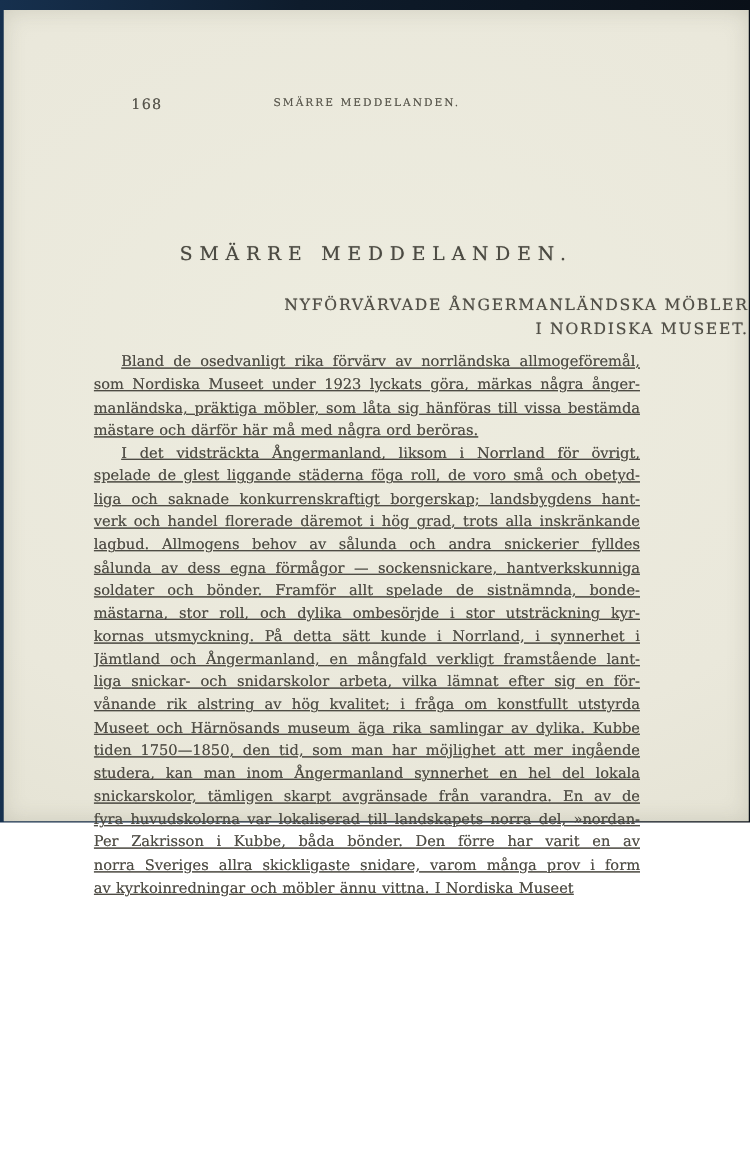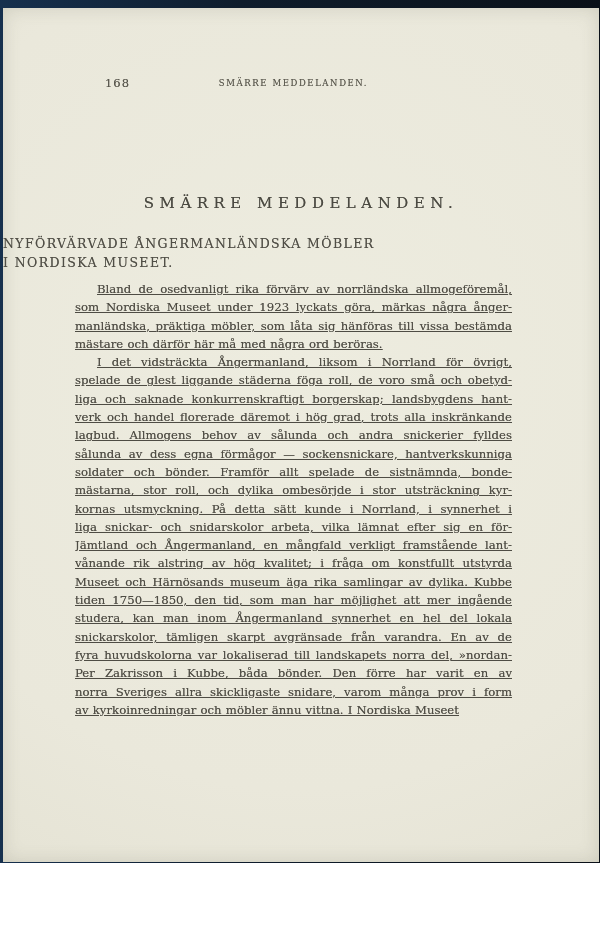--- a/index.html
+++ b/index.html
@@ -4,21 +4,21 @@
 <style>
   html, body { margin: 0; padding: 0; }
   body {
     width: 600px; height: 940px;
     font-family: "DejaVu Serif", "Liberation Serif", serif;
     overflow: hidden;
   }
   
   .scan {
     position: relative;
-    width: 600px; height: 863px;
+    width: 600px; height: 658px;
     background: linear-gradient(90deg, #16304e 0%, #0e1c2c 40%, #0a1018 100%);
   }
   
   .page {
     position: absolute;
     top: 8px; left: 3px; right: 1px; bottom: 1px;
     background:
       radial-gradient(ellipse 130% 90% at 50% 42%,
         #edecdf 0%, #eae8db 55%, #e3e1d2 85%, #dcdacb 100%);
     box-shadow: inset 0 0 18px rgba(90,90,70,0.18);
@@ -42,21 +42,21 @@
 
   
   .title {
     position: absolute; top: 186px; left: 0; width: 100%;
     text-align: center;
     font-size: 15px; letter-spacing: 5.5px;
     color: #4b4a42; text-shadow: 0 0 0.6px rgba(75,74,66,0.7);
   }
   .subtitle {
     position: absolute; top: 227px; left: 0; width: 100%;
-    text-align: left;
+    text-align: right;
     font-size: 12.5px; letter-spacing: 1.4px; line-height: 18.5px;
     color: #504e46; text-shadow: 0 0 0.6px rgba(80,78,70,0.6);
   }
 
   
   .bodytext {
     position: absolute; top: 272px; left: 72px; width: 437px;
     font-size: 11.7px; line-height: 18.3px;
     word-spacing: 0.5px;
   }
@@ -98,22 +98,22 @@
       <div class="para">
           <div class="line">I det vidsträckta Ångermanland, liksom i Norrland för övrigt,</div>
           <div class="line">spelade de glest liggande städerna föga roll, de voro små och obetyd-</div>
           <div class="line">liga och saknade konkurrenskraftigt borgerskap; landsbygdens hant-</div>
           <div class="line">verk och handel florerade däremot i hög grad, trots alla inskränkande</div>
           <div class="line">lagbud.  Allmogens behov av sålunda och andra snickerier fylldes</div>
           <div class="line">sålunda av dess egna förmågor — sockensnickare, hantverkskunniga</div>
           <div class="line">soldater och bönder.  Framför allt spelade de sistnämnda, bonde-</div>
           <div class="line">mästarna, stor roll, och dylika ombesörjde i stor utsträckning kyr-</div>
           <div class="line">kornas utsmyckning.  På detta sätt kunde i Norrland, i synnerhet i</div>
+          <div class="line">Jämtland och Ångermanland, en mångfald verkligt framstående lant-</div>
           <div class="line">liga snickar- och snidarskolor arbeta, vilka lämnat efter sig en för-</div>
-          <div class="line">Jämtland och Ångermanland, en mångfald verkligt framstående lant-</div>
           <div class="line">vånande rik alstring av hög kvalitet; i fråga om konstfullt utstyrda</div>
           <div class="line">Museet och Härnösands museum äga rika samlingar av dylika. Kubbe</div>
           <div class="line">tiden 1750—1850, den tid, som man har möjlighet att mer ingående</div>
           <div class="line">studera, kan man inom Ångermanland synnerhet en hel del lokala</div>
           <div class="line">snickarskolor, tämligen skarpt avgränsade från varandra.  En av de</div>
           <div class="line">fyra huvudskolorna var lokaliserad till landskapets norra del, »nordan-</div>
           <div class="line">Per Zakrisson i Kubbe, båda bönder.  Den förre har varit en av</div>
           <div class="line">norra Sveriges allra skickligaste snidare, varom många prov i form</div>
           <div class="line">av kyrkoinredningar och möbler ännu vittna.  I Nordiska Museet</div>
         </div>

